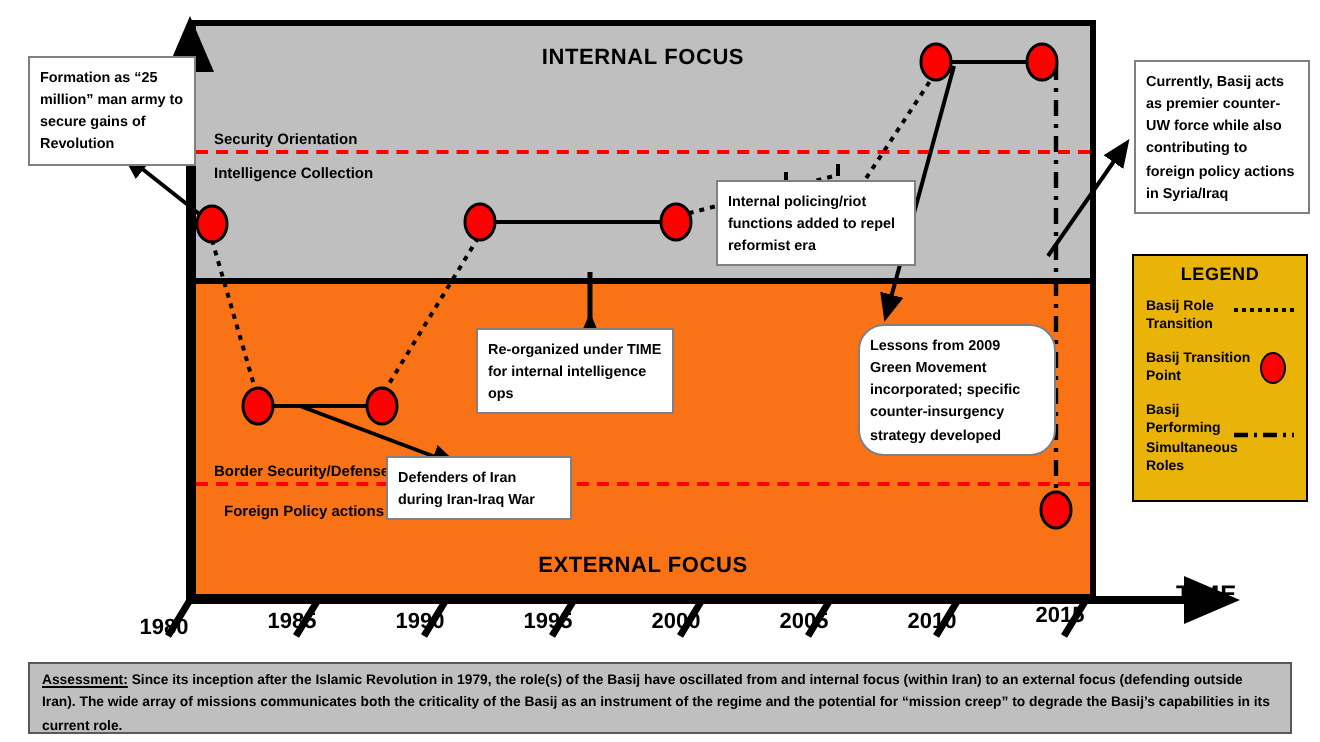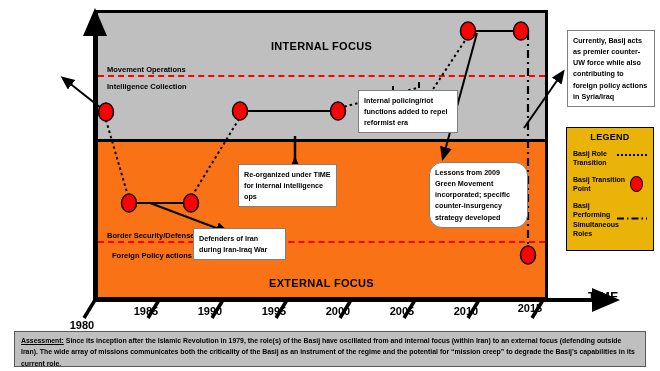--- a/index.html
+++ b/index.html
@@ -27,21 +27,21 @@
   }
   .band-external{
     position:absolute;left:0;top:129px;right:0;bottom:0;
     background:#f97316;
   }
   .band-title{
     position:absolute;
     font-weight:bold;font-size:11px;letter-spacing:.3px;
     white-space:nowrap;
   }
-  #internal-focus-label{left:0;right:0;top:10px;text-align:center;margin-top:17px;}
+  #internal-focus-label{left:0;right:0;top:10px;text-align:center;}
   #external-focus-label{left:0;right:0;bottom:8px;text-align:center;}
 
   .red-dashed{
     position:absolute;left:0;right:0;height:0;
     border-top:2.5px dashed #ff0000;
   }
   #red-line-internal{top:62px;}
   #red-line-external{top:228px;}
 
   .zone-label{
@@ -131,21 +131,21 @@
       <div class="band-title" id="internal-focus-label">INTERNAL FOCUS</div>
     </div>
 
     <div class="band-external">
       <div class="band-title" id="external-focus-label">EXTERNAL FOCUS</div>
     </div>
 
     <div class="red-dashed" id="red-line-internal"></div>
     <div class="red-dashed" id="red-line-external"></div>
 
-    <div class="zone-label" id="label-security-operations">Movement Operations</div>
+    <div class="zone-label" id="label-security-operations">Security Orientation</div>
     <div class="zone-label" id="label-intelligence-collection">Intelligence Collection</div>
     <div class="zone-label" id="label-border-security">Border Security/Defense</div>
     <div class="zone-label" id="label-foreign-policy">Foreign Policy actions</div>
   </div>
 
   <svg class="overlay" viewBox="0 0 660 371">
     <defs>
       <marker id="arrowhead" markerWidth="7" markerHeight="7" refX="5.5" refY="3" orient="auto">
         <polygon points="0,0 7,3 0,6" fill="#000"></polygon>
       </marker>
@@ -200,31 +200,32 @@
       <ellipse cx="191" cy="203" rx="7.5" ry="9" fill="#ff0000" stroke="#000" stroke-width="1.5"></ellipse>
       <ellipse cx="240" cy="111" rx="7.5" ry="9" fill="#ff0000" stroke="#000" stroke-width="1.5"></ellipse>
       <ellipse cx="338" cy="111" rx="7.5" ry="9" fill="#ff0000" stroke="#000" stroke-width="1.5"></ellipse>
       <ellipse cx="418" cy="112" rx="7.5" ry="9" fill="#ff0000" stroke="#000" stroke-width="1.5"></ellipse>
       <ellipse cx="468" cy="31" rx="7.5" ry="9" fill="#ff0000" stroke="#000" stroke-width="1.5"></ellipse>
       <ellipse cx="521" cy="31" rx="7.5" ry="9" fill="#ff0000" stroke="#000" stroke-width="1.5"></ellipse>
       <ellipse cx="528" cy="255" rx="7.5" ry="9" fill="#ff0000" stroke="#000" stroke-width="1.5"></ellipse>
     </g>
   </svg>
 
-  <div class="tick-label" style="left:62px;top:319px">1980</div>
+  <div class="tick-label" style="left:62px;top:308px">1980</div>
   <div class="tick-label" style="left:126px;top:305px">1985</div>
   <div class="tick-label" style="left:190px;top:305px">1990</div>
   <div class="tick-label" style="left:254px;top:305px">1995</div>
   <div class="tick-label" style="left:318px;top:305px">2000</div>
   <div class="tick-label" style="left:382px;top:305px">2005</div>
   <div class="tick-label" style="left:446px;top:305px">2010</div>
   <div class="tick-label" style="left:510px;top:302px">2015</div>
 
   <div id="time-axis-title">TIME</div>
 
+  <div class="callout" id="callout-formation">Formation as “25 million” man army to secure gains of Revolution</div>
   <div class="callout" id="callout-reorganized">Re-organized under TIME for internal intelligence ops</div>
   <div class="callout" id="callout-defenders">Defenders of Iran during Iran-Iraq War</div>
   <div class="callout" id="callout-policing">Internal policing/riot functions added to repel reformist era</div>
   <div class="callout" id="callout-lessons">Lessons from 2009 Green Movement incorporated; specific counter-insurgency strategy developed</div>
   <div class="callout" id="callout-current">Currently, Basij acts as premier counter-UW force while also contributing to foreign policy actions in Syria/Iraq</div>
 
   <div id="legend-box">
     <div id="legend-title">LEGEND</div>
 
     <div class="legend-row">

